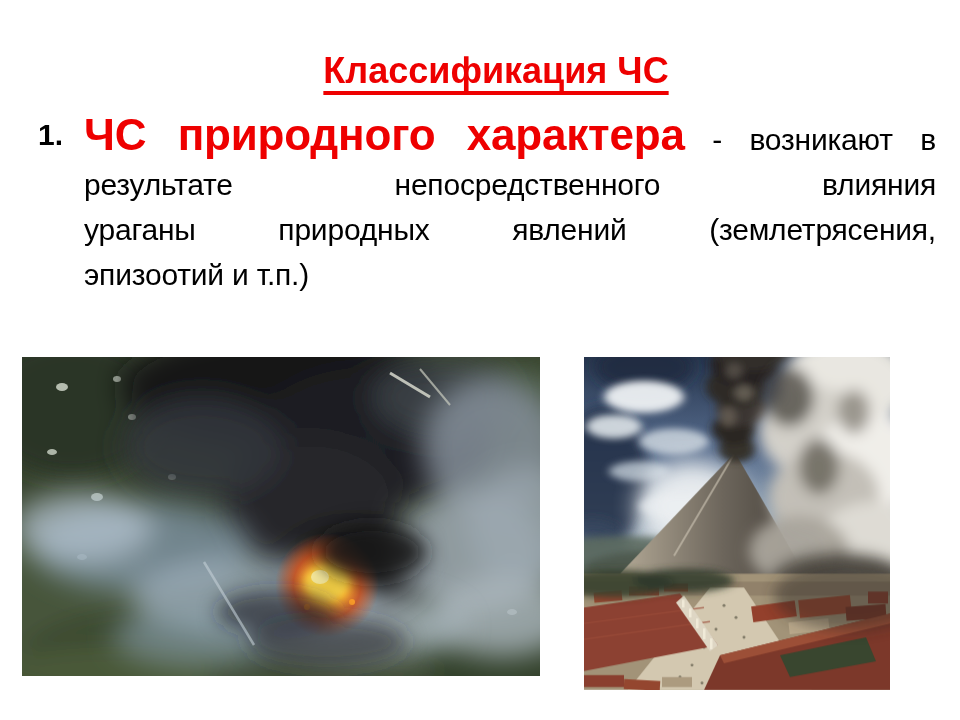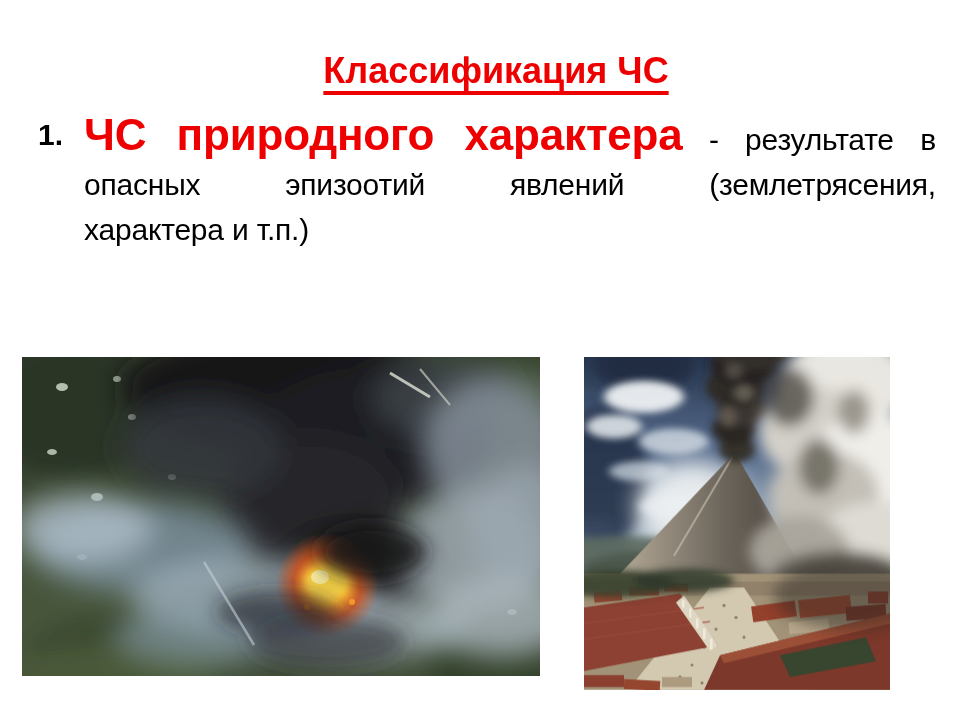--- a/index.html
+++ b/index.html
@@ -34,23 +34,24 @@
 </head>
 <body>
 
 <div class="slide">
 
   <h1 class="title"><span class="u">Классификация ЧС</span></h1>
 
   <div class="para">
     <span class="num">1.</span>
     <p class="text">
-      <span class="tline"><span class="lead">ЧС природного характера</span> <span>- результате в</span></span>
-      <span class="tline">опасных эпизоотий явлений (землетрясения,</span>
-      <span class="tline last">характера и т.п.)</span>
+      <span class="tline"><span class="lead">ЧС природного характера</span> <span>- возникают в</span></span>
+      <span class="tline">результате непосредственного влияния</span>
+      <span class="tline">ураганы природных явлений (землетрясения,</span>
+      <span class="tline last">эпизоотий и т.п.)</span>
     </p>
   </div>
 
   <div class="photo fire" role="img" aria-label="aerial-photo-forest-fire-black-smoke">
     <svg viewBox="0 0 518 319" preserveAspectRatio="none">
       <defs>
         <filter id="aB14" x="-60%" y="-60%" width="220%" height="220%">
             <feGaussianBlur stdDeviation="14"></feGaussianBlur>
           </filter>
         <filter id="aB10" x="-60%" y="-60%" width="220%" height="220%">

